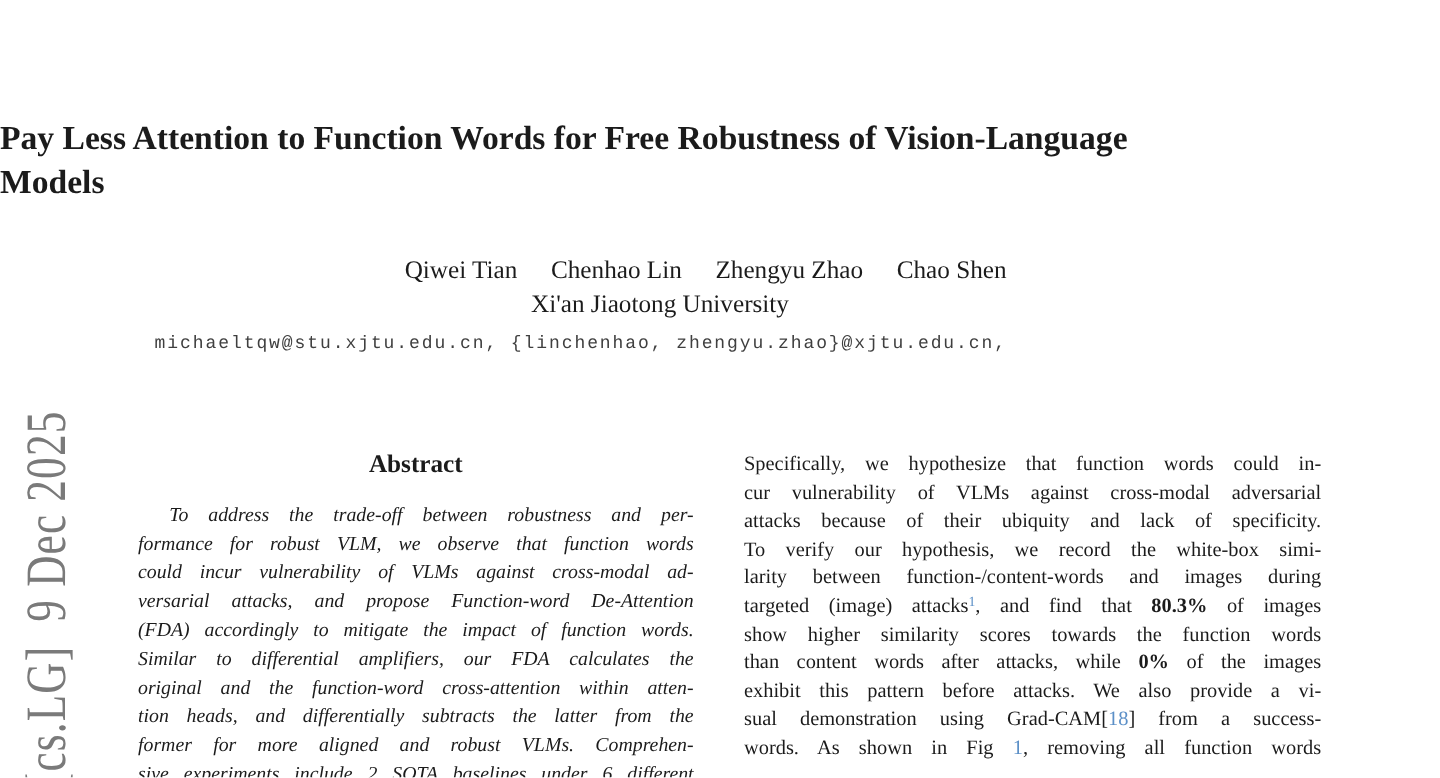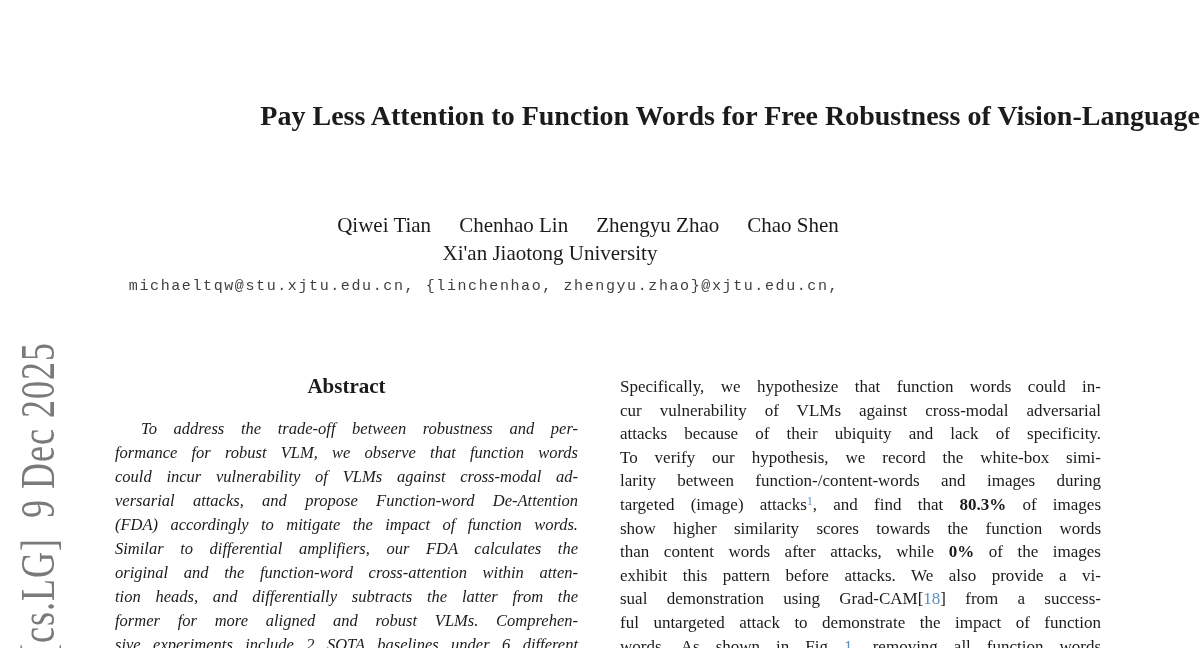--- a/index.html
+++ b/index.html
@@ -28,21 +28,21 @@
     line-height: 46px;
     color: var(--watermark);
     white-space: pre;
     letter-spacing: 1px;
   }
   .title-block {
     position: absolute;
     top: 97px;
     left: 0;
     width: 1200px;
-    text-align: right;
+    text-align: left;
     font-weight: bold;
     font-size: 28px;
     line-height: 37px;
   }
   .authors-row {
     position: absolute;
     top: 212px;
     left: 0;
     width: 1176px;
     display: flex;
@@ -115,20 +115,21 @@
 </style>
 </head>
 <body>
 
 <div class="page">
 
   <div class="watermark">[cs.LG]  9 Dec 2025</div>
 
   <div class="title-block">
       <div class="title-line">Pay Less Attention to Function Words for Free Robustness of Vision-Language</div>
+      <div class="title-line">Models</div>
     </div>
 
   <div class="authors-row">
       <div class="author">Qiwei Tian</div>
       <div class="author">Chenhao Lin</div>
       <div class="author">Zhengyu Zhao</div>
       <div class="author">Chao Shen</div>
     </div>
 
   <div class="affiliation">Xi'an Jiaotong University</div>
@@ -156,17 +157,16 @@
       <div class="jline">Specifically, we hypothesize that function words could in-</div>
       <div class="jline">cur vulnerability of VLMs against cross-modal adversarial</div>
       <div class="jline">attacks because of their ubiquity and lack of specificity.</div>
       <div class="jline">To verify our hypothesis, we record the white-box simi-</div>
       <div class="jline">larity between function-/content-words and images during</div>
       <div class="jline">targeted (image) attacks<sup class="link">1</sup>, and find that <b>80.3%</b> of images</div>
       <div class="jline">show higher similarity scores towards the function words</div>
       <div class="jline">than content words after attacks, while <b>0%</b> of the images</div>
       <div class="jline">exhibit this pattern before attacks. We also provide a vi-</div>
       <div class="jline">sual demonstration using Grad-CAM[<span class="link">18</span>] from a success-</div>
-      <div class="jline">ful untargeted attack to demonstrate the impact of function</div>
       <div class="jline">words. As shown in Fig <span class="link">1</span>, removing all function words</div>
     </div>
 
 </div>
 
 </body></html>

